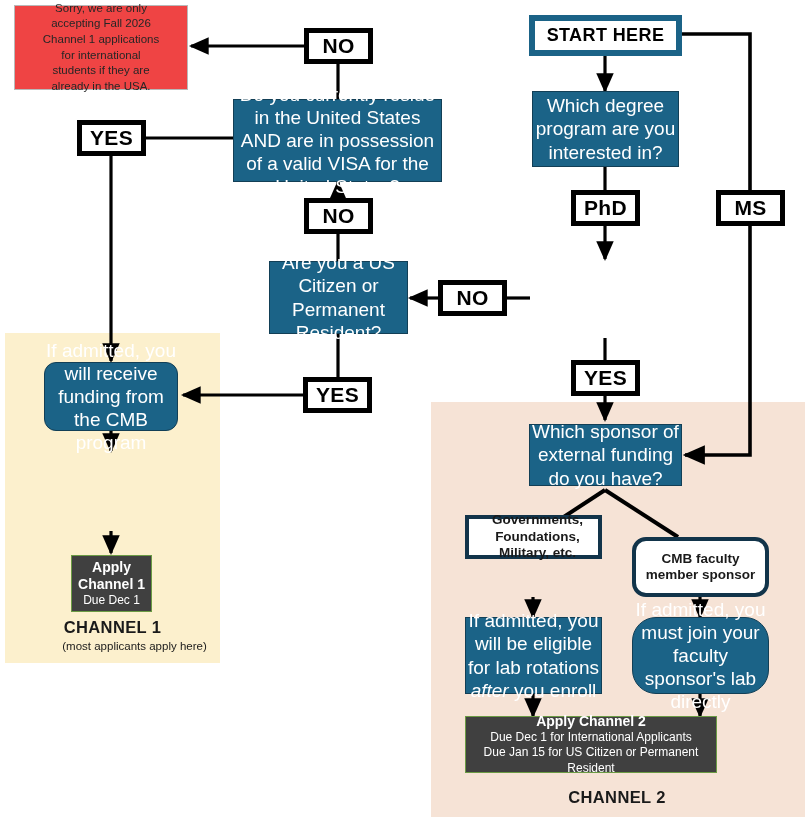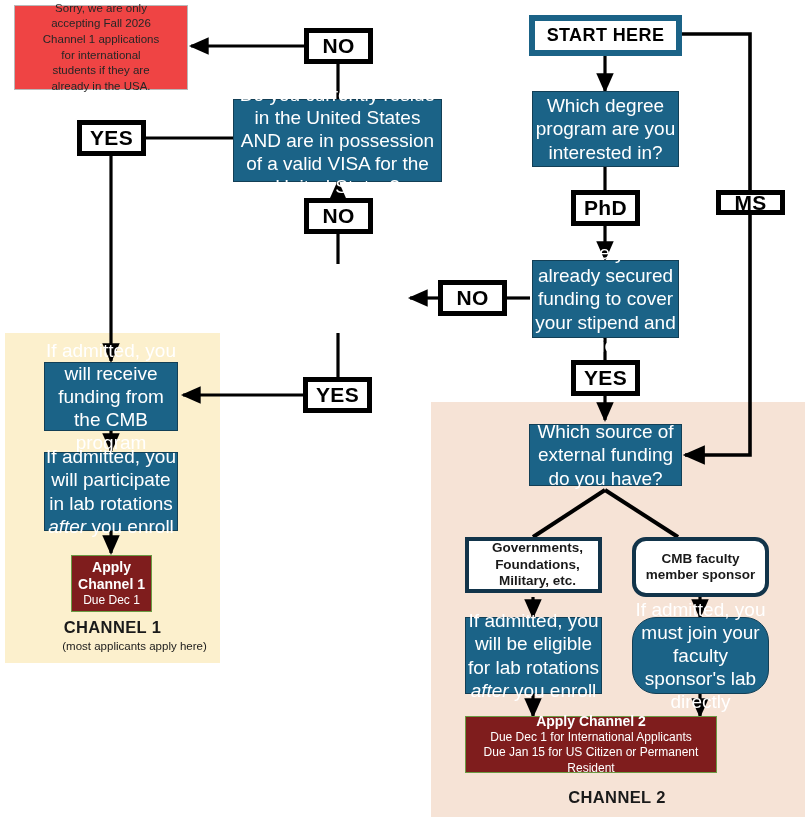--- a/index.html
+++ b/index.html
@@ -65,21 +65,21 @@
   .optbox {
     background:#ffffff;
     color:#1a1a1a;
     border:4px solid #12344a;
     font-weight:bold;
     font-size:13.5px;
   }
 
   
   .apply {
-    background:#7f1d1d;
+    background:#404040;
     color:#ffffff;
     border:1px solid #6b9b44;
     flex-direction:column;
     padding:4px 6px;
   }
   .apply .big { font-weight:bold; font-size:14px; line-height:1.2; }
   .apply .small { font-size:12px; line-height:1.3; }
 
   
   .note {
@@ -183,56 +183,51 @@
   </div>
 
   <div class="node chip" style="left:304px; top:198px; width:69px; height:36px;">
     <span>NO</span>
   </div>
 
   <div class="node chip" style="left:571px; top:190px; width:69px; height:36px;">
     <span>PhD</span>
   </div>
 
-  <div class="node chip" style="left:716px; top:190px; width:69px; height:25px;text-align:center;">
+  <div class="node chip" style="left:716px; top:190px; width:69px; height:36px;text-align:center;">
     <span>MS</span>
   </div>
 
+  <div class="node teal" style="left:269px; top:261px; width:139px; height:73px;">
+    <span>Are you a US Citizen or Permanent Resident?</span>
+  </div>
 
   <div class="node chip" style="left:438px; top:280px; width:69px; height:36px;">
     <span>NO</span>
   </div>
 
-  <div class="node teal" style="left:532px; top:260px; width:147px; height:78px;">
-    <span>Have you already secured funding to cover your stipend and tuition?</span>
-  </div>
 
   <div class="node chip" style="left:571px; top:360px; width:69px; height:36px;">
     <span>YES</span>
   </div>
 
   <div class="node chip" style="left:303px; top:377px; width:69px; height:36px;">
     <span>YES</span>
   </div>
 
-  <div class="node teal" style="left:44px; top:362px; width:134px; height:69px;">
+  <div class="node teal" style="left:44px; top:362px; width:134px; height:69px;border-radius:12px;">
     <span>If admitted, you will receive funding from the CMB program</span>
   </div>
 
   <div class="node teal" style="left:529px; top:424px; width:153px; height:62px;">
-    <span>Which source of external funding do you have?</span>
-  </div>
-
-  <div class="node teal" style="left:44px; top:452px; width:134px; height:79px;">
-    <span>
-      <span>If admitted, you will participate in lab rotations </span><span class="ital">after</span><span> you enroll</span>
-    </span>
-  </div>
-
-  <div class="node optbox" style="left:465px; top:537px; width:137px; height:56px;padding-left:8px;">
+    <span>Which sponsor of external funding do you have?</span>
+  </div>
+
+
+  <div class="node optbox" style="left:465px; top:515px; width:137px; height:44px;padding-left:8px;">
     <span>Governments, Foundations, Military, etc.</span>
   </div>
 
   <div class="node optbox" style="left:632px; top:537px; width:137px; height:60px;border-radius:14px;">
     <span>CMB faculty member sponsor</span>
   </div>
 
   <div class="node apply stack" style="left:71px; top:555px; width:81px; height:57px;">
     <div class="big">Apply</div>
     <div class="big">Channel 1</div>

